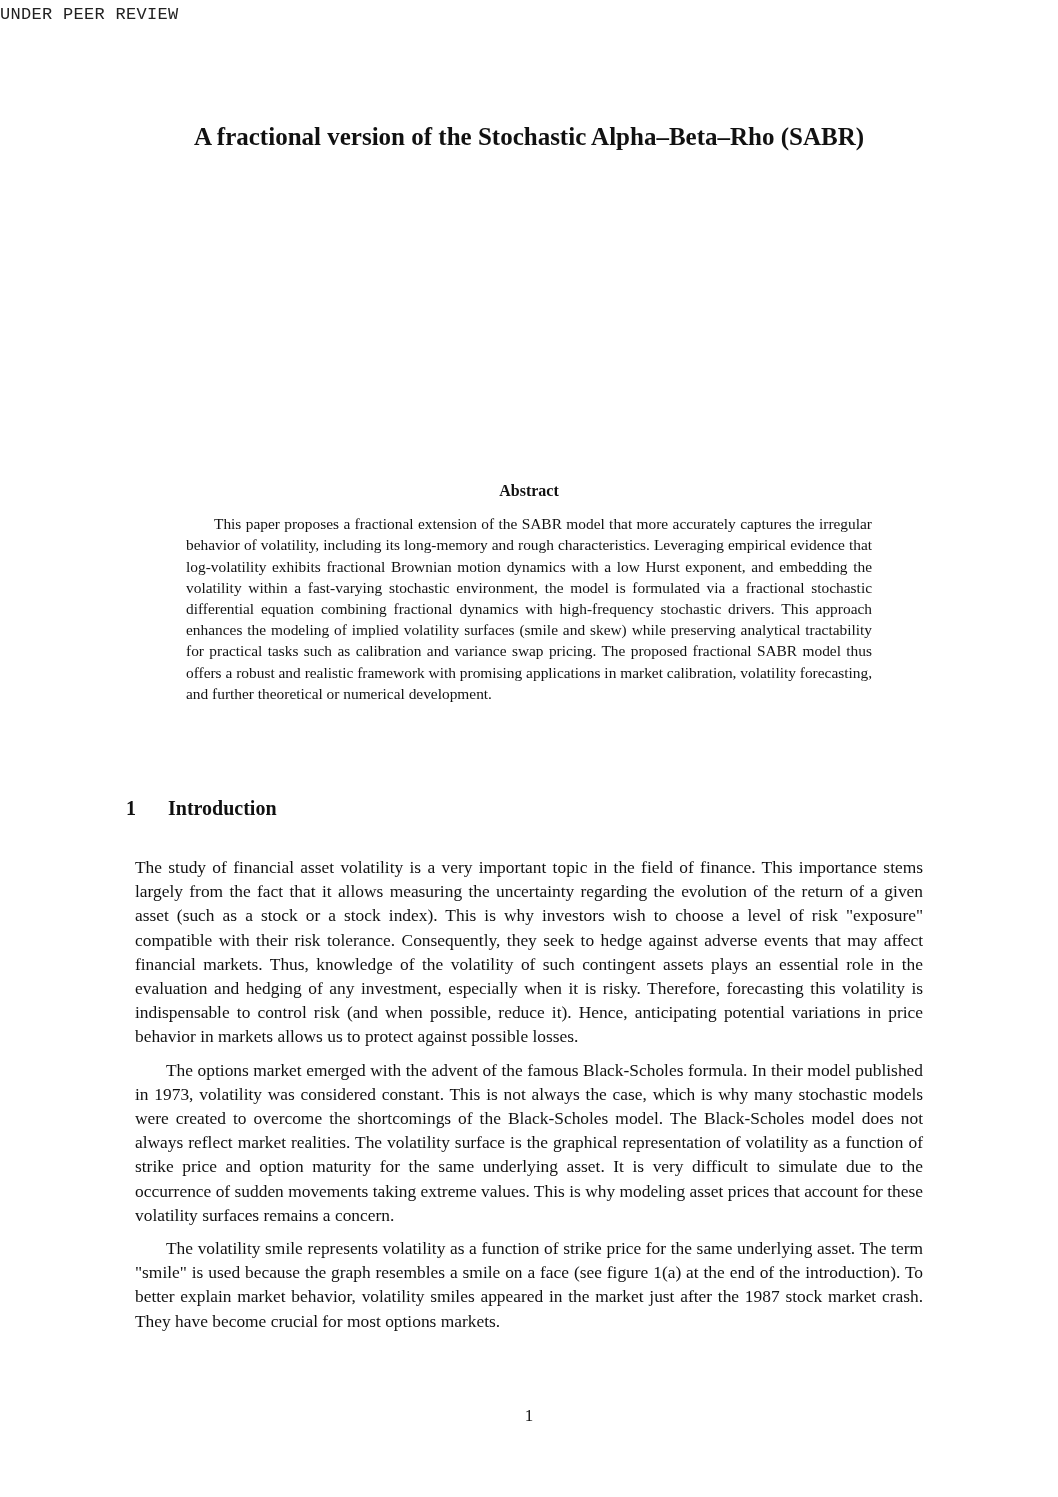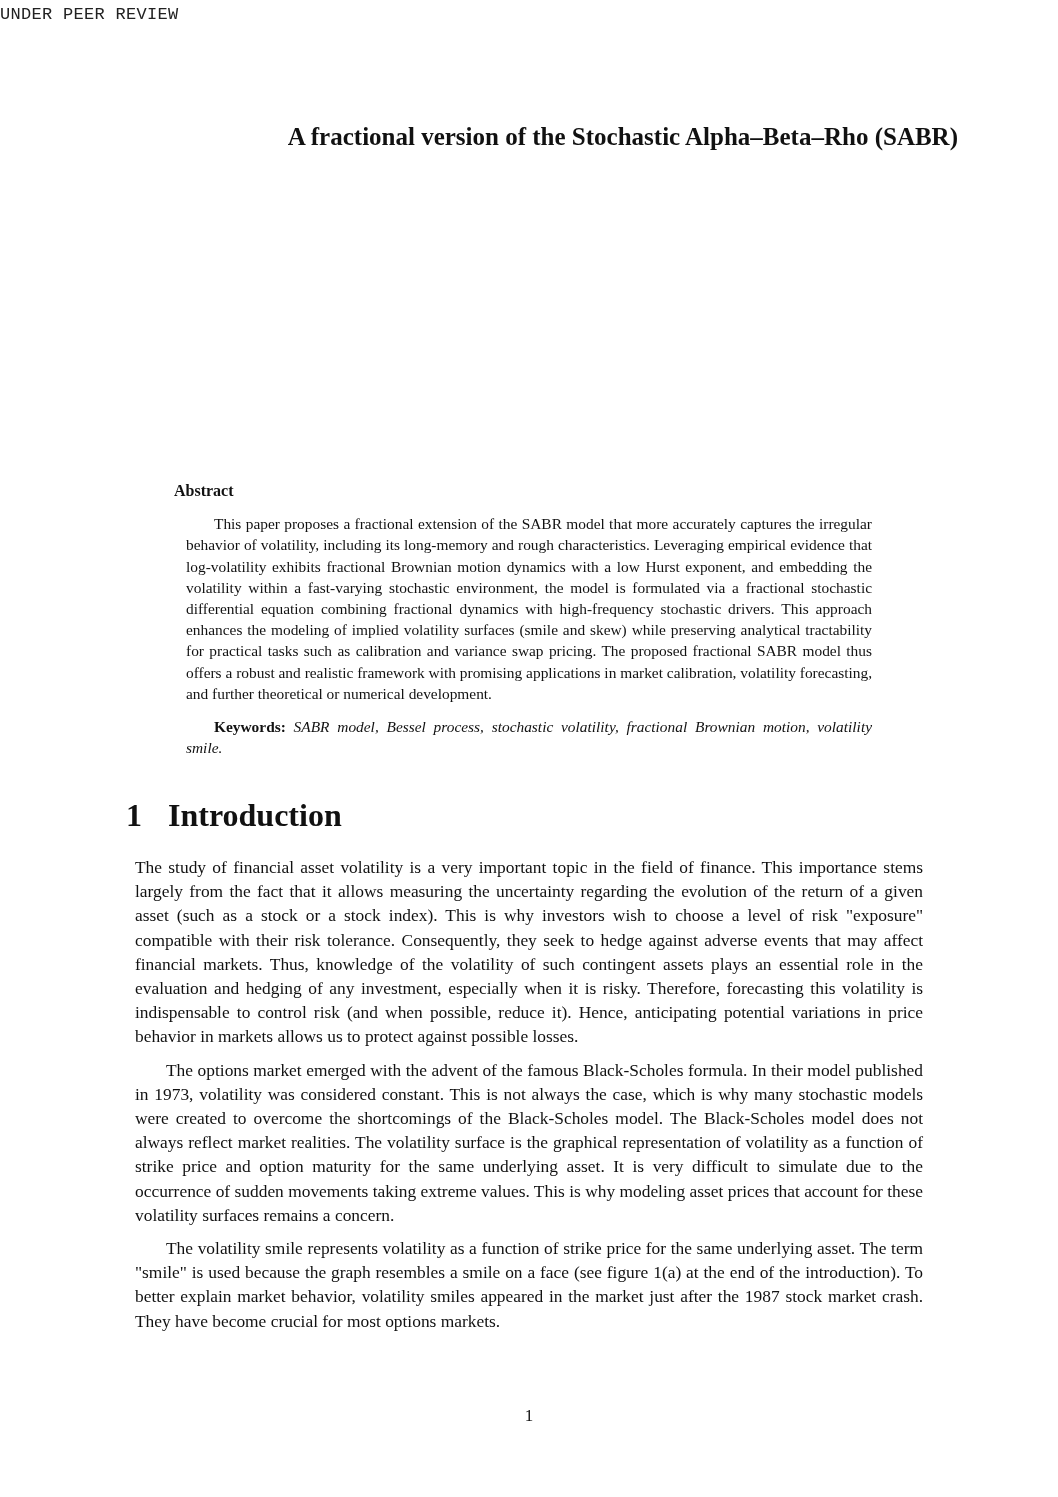--- a/index.html
+++ b/index.html
@@ -3,34 +3,34 @@
   <meta charset="utf-8">
   <style>
     html, body { margin: 0; padding: 0; background: #ffffff; }
     body { width: 1058px; height: 1497px; position: relative; overflow: hidden; color: #111; }
     .watermark {
       position: absolute; left: 0; top: 5px;
       font-family: "Liberation Mono", monospace; font-size: 17px; letter-spacing: 0.3px; color: #222;
     }
     .title {
       position: absolute; left: 100px; width: 858px; top: 120px;
-      text-align: right; font-family: "Liberation Serif", serif; font-weight: bold;
+      text-align: center; font-family: "Liberation Serif", serif; font-weight: bold;
       font-size: 25px; line-height: 34px; color: #111;
     }
     .abstract {
       position: absolute; left: 174px; width: 710px; top: 480px;
       font-family: "Liberation Serif", serif; font-size: 15.4px; line-height: 21.2px; color: #111;
     }
-    .abstract-heading { font-weight: bold; font-size: 16px; margin-bottom: 6px; }
+    .abstract-heading { text-align: center; font-weight: bold; font-size: 16px; margin-bottom: 6px; }
     .abstract p { margin: 12px; text-align: justify; text-indent: 28px; }
     .keywords-label { font-weight: bold; }
     .keywords-text { font-style: italic; }
     .section-heading {
       position: absolute; left: 126px; top: 797px;
-      font-family: "Liberation Serif", serif; font-weight: bold; font-size: 32px; color: #111;
+      font-family: "Liberation Serif", serif; font-weight: bold; font-size: 20px; color: #111;
     }
     .section-heading .num { display: inline-block; width: 42px; }
     .body-text {
       position: absolute; left: 126px; width: 806px; top: 846px;
       font-family: "Liberation Serif", serif; font-size: 17.4px; line-height: 24.2px; color: #111;
     }
     .body-text p { margin: 9px; text-align: justify; }
     .body-text p + p { text-indent: 31px; }
     .page-number {
       position: absolute; left: 0; width: 1058px; top: 1406px; text-align: center;
@@ -42,21 +42,20 @@
 
 <div class="watermark">UNDER PEER REVIEW</div>
 
 <div class="title">
   <div>A fractional version of the Stochastic Alpha–Beta–Rho (SABR)</div>
 </div>
 
 <div class="abstract">
   <div class="abstract-heading">Abstract</div>
   <p>This paper proposes a fractional extension of the SABR model that more accurately captures the irregular behavior of volatility, including its long-memory and rough characteristics. Leveraging empirical evidence that log-volatility exhibits fractional Brownian motion dynamics with a low Hurst exponent, and embedding the volatility within a fast-varying stochastic environment, the model is formulated via a fractional stochastic differential equation combining fractional dynamics with high-frequency stochastic drivers. This approach enhances the modeling of implied volatility surfaces (smile and skew) while preserving analytical tractability for practical tasks such as calibration and variance swap pricing. The proposed fractional SABR model thus offers a robust and realistic framework with promising applications in market calibration, volatility forecasting, and further theoretical or numerical development.</p>
-  <p><span class="keywords-label">Keywords:</span> <span class="keywords-text">SABR model, Bessel process, stochastic volatility, fractional Brownian motion, volatility smile.</span></p>
 </div>
 
 <div class="section-heading">
   <span class="num">1</span><span>Introduction</span>
 </div>
 
 <div class="body-text">
   <p>The study of financial asset volatility is a very important topic in the field of finance. This importance stems largely from the fact that it allows measuring the uncertainty regarding the evolution of the return of a given asset (such as a stock or a stock index). This is why investors wish to choose a level of risk "exposure" compatible with their risk tolerance. Consequently, they seek to hedge against adverse events that may affect financial markets. Thus, knowledge of the volatility of such contingent assets plays an essential role in the evaluation and hedging of any investment, especially when it is risky. Therefore, forecasting this volatility is indispensable to control risk (and when possible, reduce it). Hence, anticipating potential variations in price behavior in markets allows us to protect against possible losses.</p>
   <p>The options market emerged with the advent of the famous Black-Scholes formula. In their model published in 1973, volatility was considered constant. This is not always the case, which is why many stochastic models were created to overcome the shortcomings of the Black-Scholes model. The Black-Scholes model does not always reflect market realities. The volatility surface is the graphical representation of volatility as a function of strike price and option maturity for the same underlying asset. It is very difficult to simulate due to the occurrence of sudden movements taking extreme values. This is why modeling asset prices that account for these volatility surfaces remains a concern.</p>
   <p>The volatility smile represents volatility as a function of strike price for the same underlying asset. The term "smile" is used because the graph resembles a smile on a face (see figure 1(a) at the end of the introduction). To better explain market behavior, volatility smiles appeared in the market just after the 1987 stock market crash. They have become crucial for most options markets.</p>

